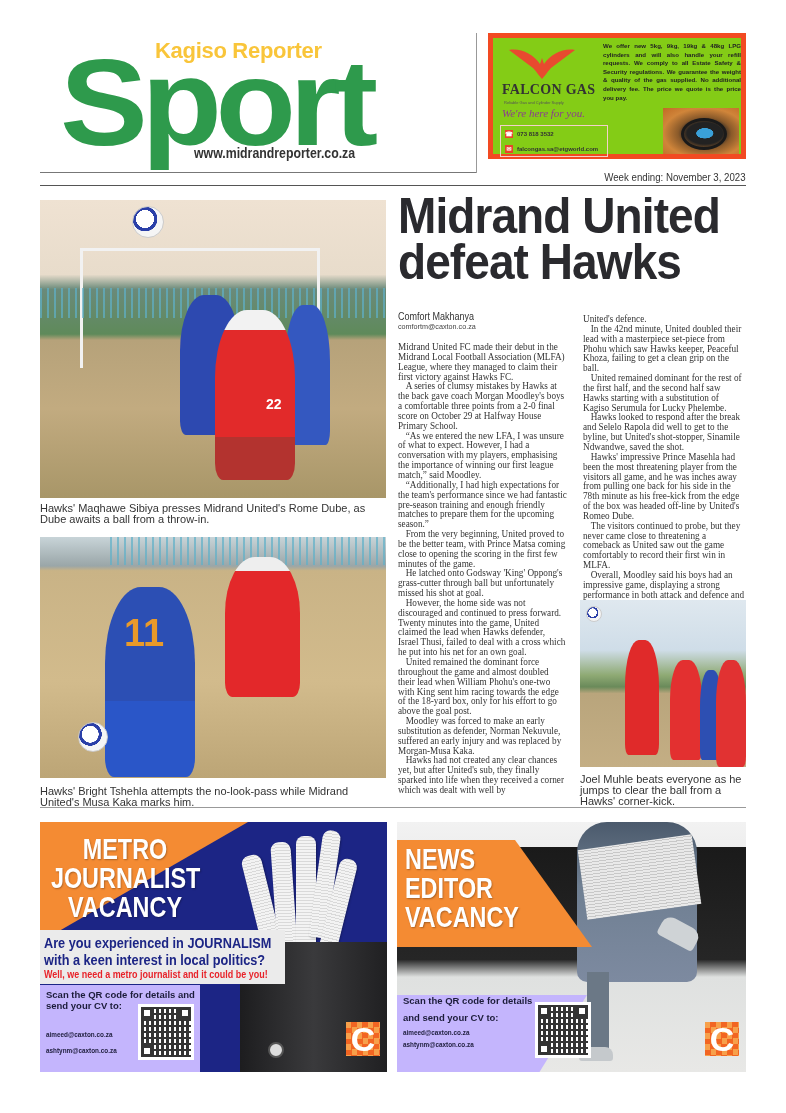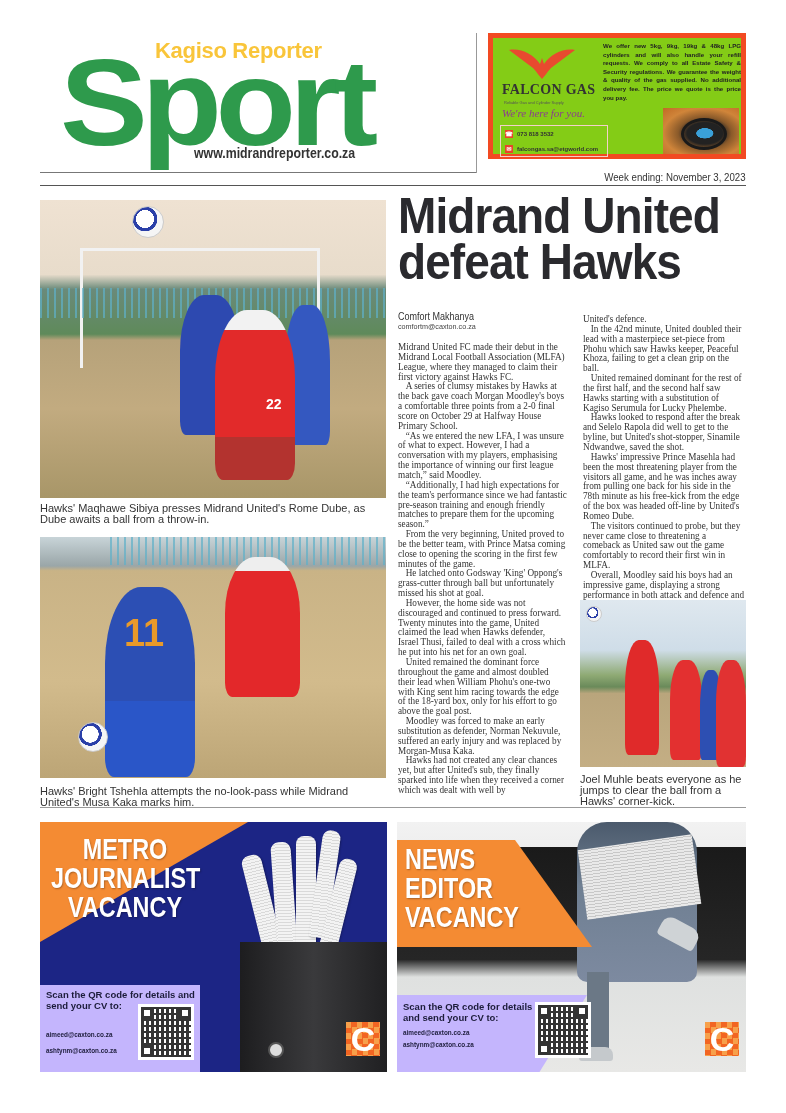--- a/index.html
+++ b/index.html
@@ -200,20 +200,25 @@
     <div class="paper" style="left:66px; top:0; width:18px; height:108px; transform:rotate(8deg);"></div>
     <div class="paper" style="left:80px; top:28px; width:18px; height:90px; transform:rotate(14deg);"></div>
   </div>
   <div class="suit"></div>
   <div class="watch"></div>
   <div class="ad-title">
     <div>METRO</div>
     <div>JOURNALIST</div>
     <div>VACANCY</div>
   </div>
+  <div class="ad-band">
+    <div class="ad-q" style="top:4px;">Are you experienced in JOURNALISM</div>
+    <div class="ad-q" style="top:21px;">with a keen interest in local politics?</div>
+    <div class="ad-r" style="top:38px;">Well, we need a metro journalist and it could be you!</div>
+  </div>
   <div class="ad-orange">
     <div class="ad-scan" style="top:4px;">Scan the QR code for details and</div>
     <div class="ad-scan" style="top:15px;">send your CV to:</div>
     <div class="ad-mail" style="top:45px;">aimeed@caxton.co.za</div>
     <div class="ad-mail" style="top:61px;">ashtynm@caxton.co.za</div>
   </div>
   <div class="qr" style="left:98px; top:182px;">
     <div class="qr-inner">
       <div class="qr-corner" style="left:0; top:0;"></div>
       <div class="qr-corner" style="right:0; top:0;"></div>
@@ -231,21 +236,21 @@
   <div class="shoe2"></div>
   <svg style="position:absolute; left:0; top:0;" width="200" height="125">
     <polygon points="0,18 118,18 195,125 0,125" fill="#f48b33"></polygon>
   </svg>
   <div class="ad-title">
     <div>NEWS</div>
     <div>EDITOR</div>
     <div>VACANCY</div>
   </div>
   <div class="ad-orange">
-    <div class="ad-scan" style="top:6px;text-align:center;">Scan the QR code for details</div>
+    <div class="ad-scan" style="top:0;text-align:center;">Scan the QR code for details</div>
     <div class="ad-scan" style="top:17px;">and send your CV to:</div>
     <div class="ad-mail" style="top:33px;">aimeed@caxton.co.za</div>
     <div class="ad-mail" style="top:45px;">ashtynm@caxton.co.za</div>
   </div>
   <div class="qr" style="left:138px; top:180px;">
     <div class="qr-inner">
       <div class="qr-corner" style="left:0; top:0;"></div>
       <div class="qr-corner" style="right:0; top:0;"></div>
       <div class="qr-corner" style="left:0; bottom:0;"></div>
     </div>

